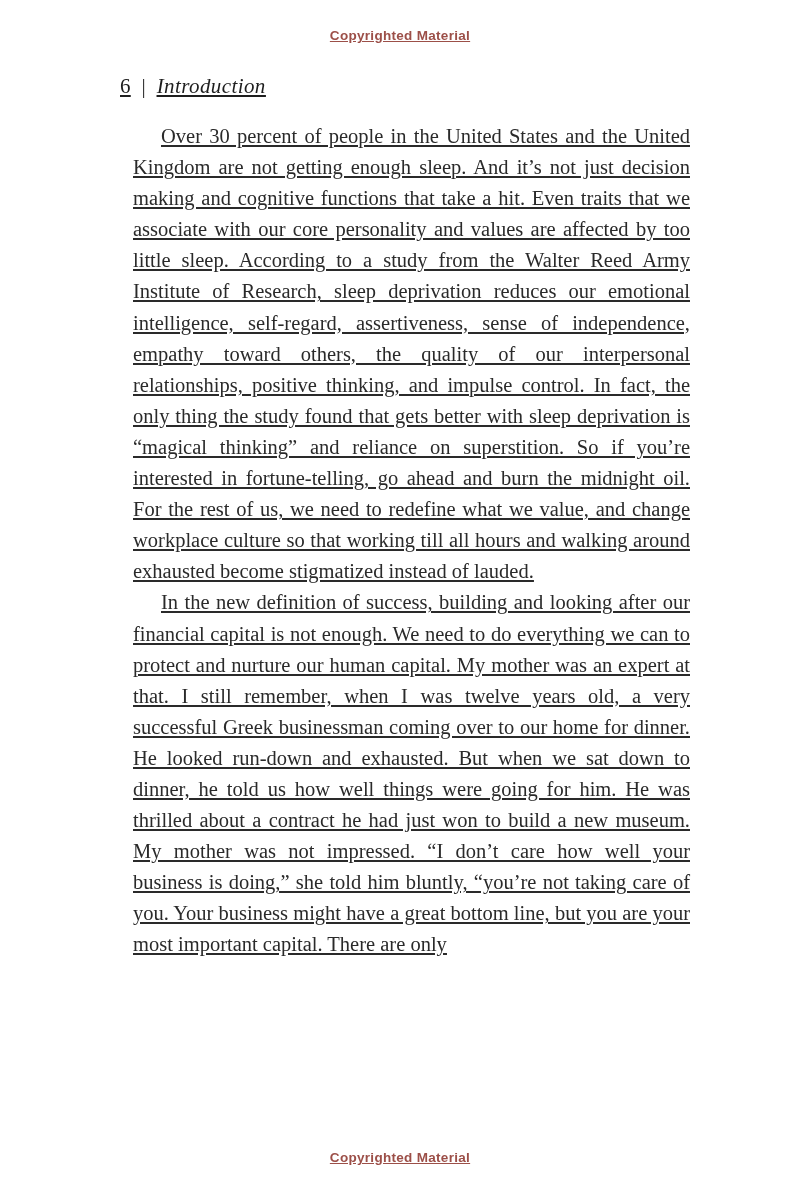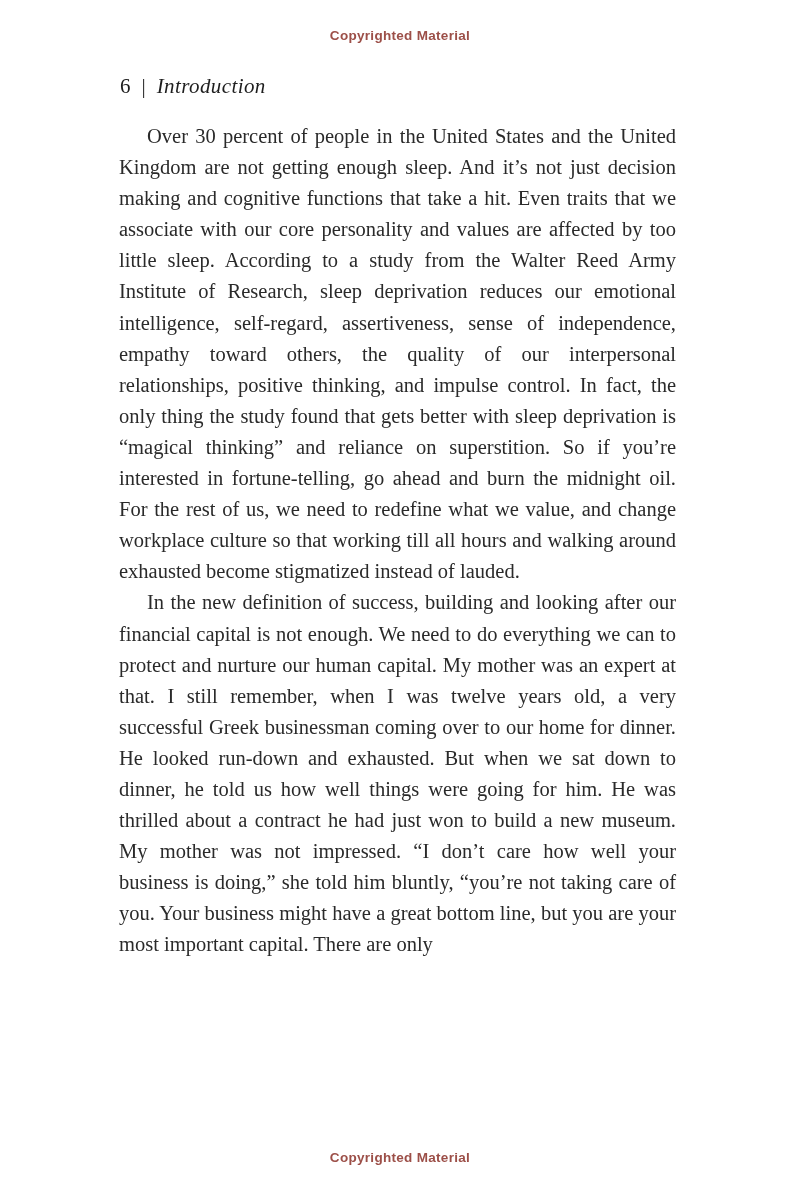--- a/index.html
+++ b/index.html
@@ -1,15 +1,15 @@
 <!DOCTYPE html>
 <html lang="en"><head>
   <meta charset="utf-8">
   <style>
-    * { margin: 0; padding: 0; box-sizing: border-box; }
+    * { margin: 0; padding: 0; box-sizing: border-box; text-decoration: underline; }
     html, body { background: #ffffff; }
     body {
       width: 800px;
       height: 1191px;
       position: relative;
       font-family: "Liberation Serif", serif;
       color: #232323;
       overflow: hidden;
     }
     .notice {
@@ -43,21 +43,21 @@
       font-weight: normal;
       margin-right: 11px;
       color: #2a2a2a;
     }
     .chapter-title {
       font-style: italic;
       letter-spacing: 0.4px;
     }
     .body-text {
       position: absolute;
-      left: 119px;
+      left: 133px;
       top: 121px;
       width: 557px;
       font-size: 20.5px;
       line-height: 31.1px;
       text-align: justify;
       color: #2a2a2a;
     }
     .body-text p {
       text-indent: 28px;
       margin: 0;

